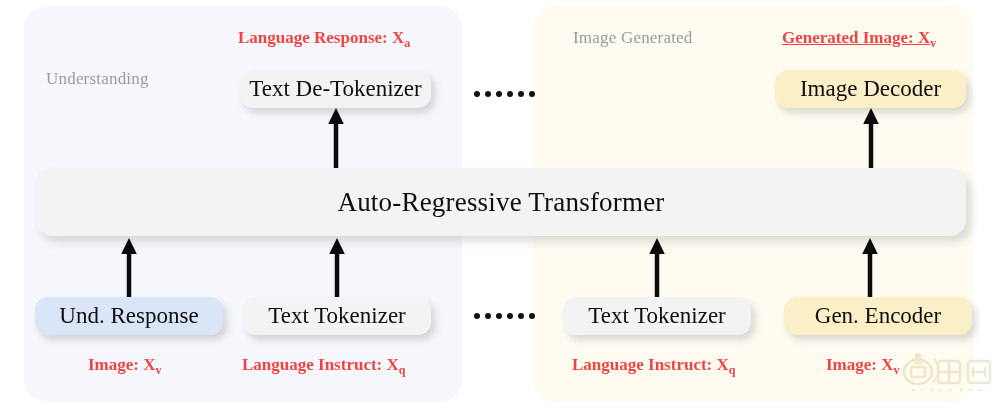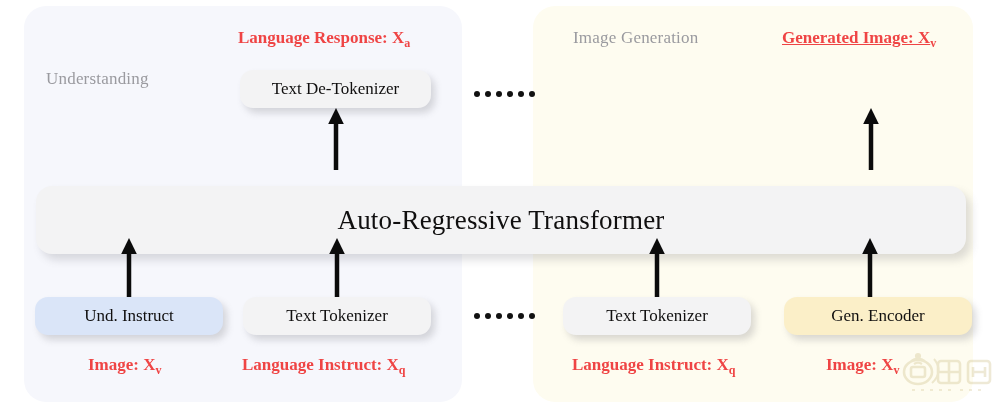--- a/index.html
+++ b/index.html
@@ -71,41 +71,41 @@
   #label-lang-instruct-right { left: 572px; top: 355px; }
   #label-image-right { left: 826px; top: 355px; }
 
   
   .box {
     position: absolute;
     border-radius: 13px;
     display: flex;
     align-items: center;
     justify-content: center;
-    font-size: 17px;
+    font-size: 23px;
     color: #100f0f;
     box-shadow: 4px 5px 7px rgba(90, 90, 100, 0.22);
     white-space: nowrap;
   }
   .box.grey  { background: #f3f3f4; }
   .box.blue  { background: #dae5f8; }
   .box.yellow{ background: #fbefc8; }
 
   #box-text-detokenizer { left: 240px; top: 70px;  width: 191px; height: 38px; }
   #box-image-decoder    { left: 775px; top: 70px;  width: 191px; height: 38px; }
   #box-und-encoder      { left: 35px;  top: 297px; width: 188px; height: 38px; }
   #box-text-tokenizer-l { left: 243px; top: 297px; width: 188px; height: 38px; }
   #box-text-tokenizer-r { left: 563px; top: 297px; width: 188px; height: 38px; }
   #box-gen-encoder      { left: 784px; top: 297px; width: 188px; height: 38px; }
 
   
   #box-transformer {
     position: absolute;
     left: 36px;
-    top: 186px;
+    top: 168px;
     width: 930px;
     height: 68px;
     border-radius: 16px;
     background: #f3f3f4;
     display: flex;
     align-items: center;
     justify-content: center;
     box-shadow: 5px 6px 9px rgba(90, 90, 100, 0.20);
   }
   #transformer-label {
@@ -157,30 +157,33 @@
 </style>
 </head>
 <body>
 
 <div id="canvas">
 
   <div class="panel" id="panel-understanding"></div>
   <div class="panel" id="panel-generation"></div>
 
   <div class="panel-title" id="title-understanding">Understanding</div>
-  <div class="panel-title" id="title-generation">Image Generation</div>
+  <div class="panel-title" id="title-generation">Image Generated</div>
 
   <div class="io-label" id="label-lang-response"><span>Language Response: X</span><span class="sub">a</span></div>
 
   <div class="io-label" id="label-generated-image"><span>Generated Image: X</span><span class="sub">v</span></div>
 
   <div class="box grey" id="box-text-detokenizer">
     <span>Text De-Tokenizer</span>
   </div>
 
+  <div class="box yellow" id="box-image-decoder">
+    <span>Image Decoder</span>
+  </div>
 
   <svg class="arrow" id="arrow-detok" viewBox="0 0 22 62">
     <line x1="11" y1="62" x2="11" y2="14" stroke="#0b0b0b" stroke-width="4.5"></line>
     <polygon points="11,0 3.2,16 18.8,16" fill="#0b0b0b"></polygon>
   </svg>
   <svg class="arrow" id="arrow-decode" viewBox="0 0 22 62">
     <line x1="11" y1="62" x2="11" y2="14" stroke="#0b0b0b" stroke-width="4.5"></line>
     <polygon points="11,0 3.2,16 18.8,16" fill="#0b0b0b"></polygon>
   </svg>
 
@@ -208,21 +211,21 @@
   <svg class="arrow" id="arrow-tok-r" viewBox="0 0 22 60">
     <line x1="11" y1="60" x2="11" y2="14" stroke="#0b0b0b" stroke-width="4.5"></line>
     <polygon points="11,0 3.2,16 18.8,16" fill="#0b0b0b"></polygon>
   </svg>
   <svg class="arrow" id="arrow-gen" viewBox="0 0 22 60">
     <line x1="11" y1="60" x2="11" y2="14" stroke="#0b0b0b" stroke-width="4.5"></line>
     <polygon points="11,0 3.2,16 18.8,16" fill="#0b0b0b"></polygon>
   </svg>
 
   <div class="box blue" id="box-und-encoder">
-    <span>Und. Instruct</span>
+    <span>Und. Response</span>
   </div>
   <div class="box grey" id="box-text-tokenizer-l">
     <span>Text Tokenizer</span>
   </div>
   <div class="box grey" id="box-text-tokenizer-r">
     <span>Text Tokenizer</span>
   </div>
   <div class="box yellow" id="box-gen-encoder">
     <span>Gen. Encoder</span>
   </div>

